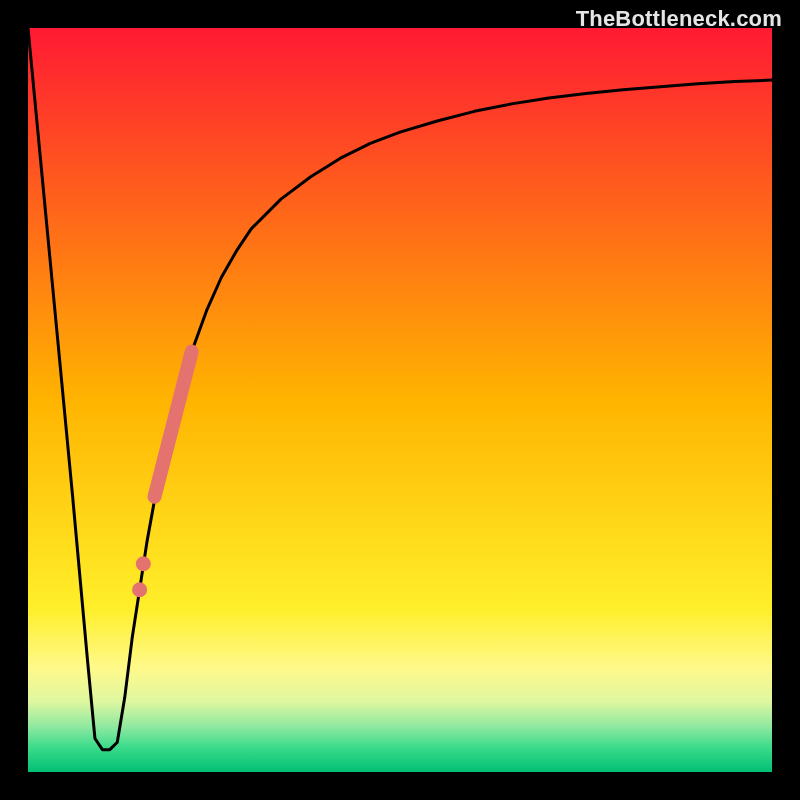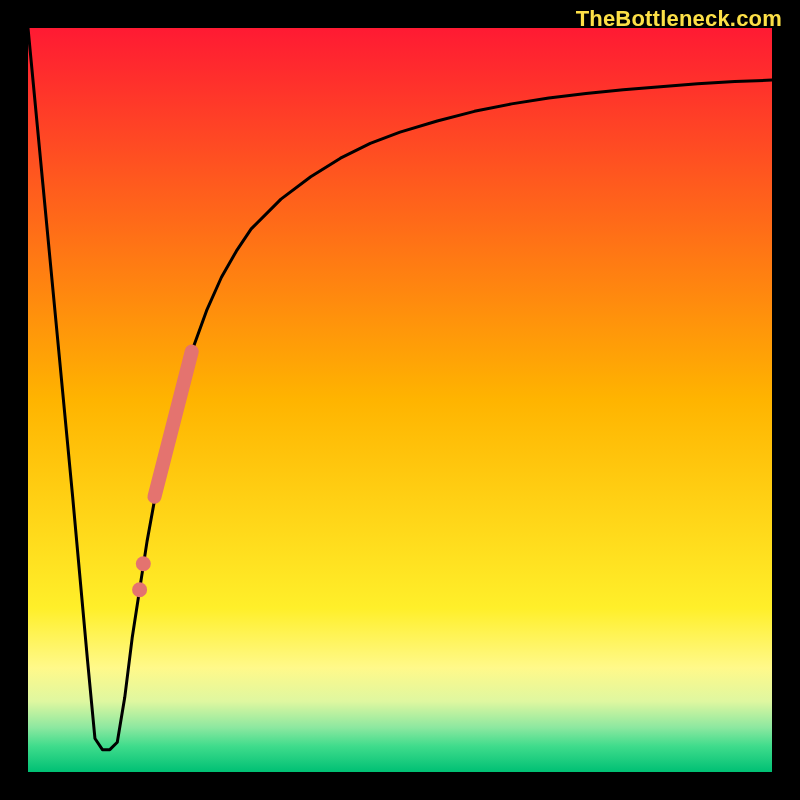--- a/index.html
+++ b/index.html
@@ -26,21 +26,21 @@
     height: 744px;
     overflow: hidden;
   }
   .watermark {
     position: absolute;
     top: 6px;
     right: 18px;
     font-family: Arial, Helvetica, sans-serif;
     font-size: 22px;
     font-weight: 600;
-    color: #fde047;
+    color: #e5e5e5;
     letter-spacing: 0.2px;
     user-select: none;
   }
 </style>
 </head>
 <body>
 
 <div class="frame">
   <div class="plot">
     <svg width="744" height="744" viewBox="0 0 744 744" preserveAspectRatio="none">

